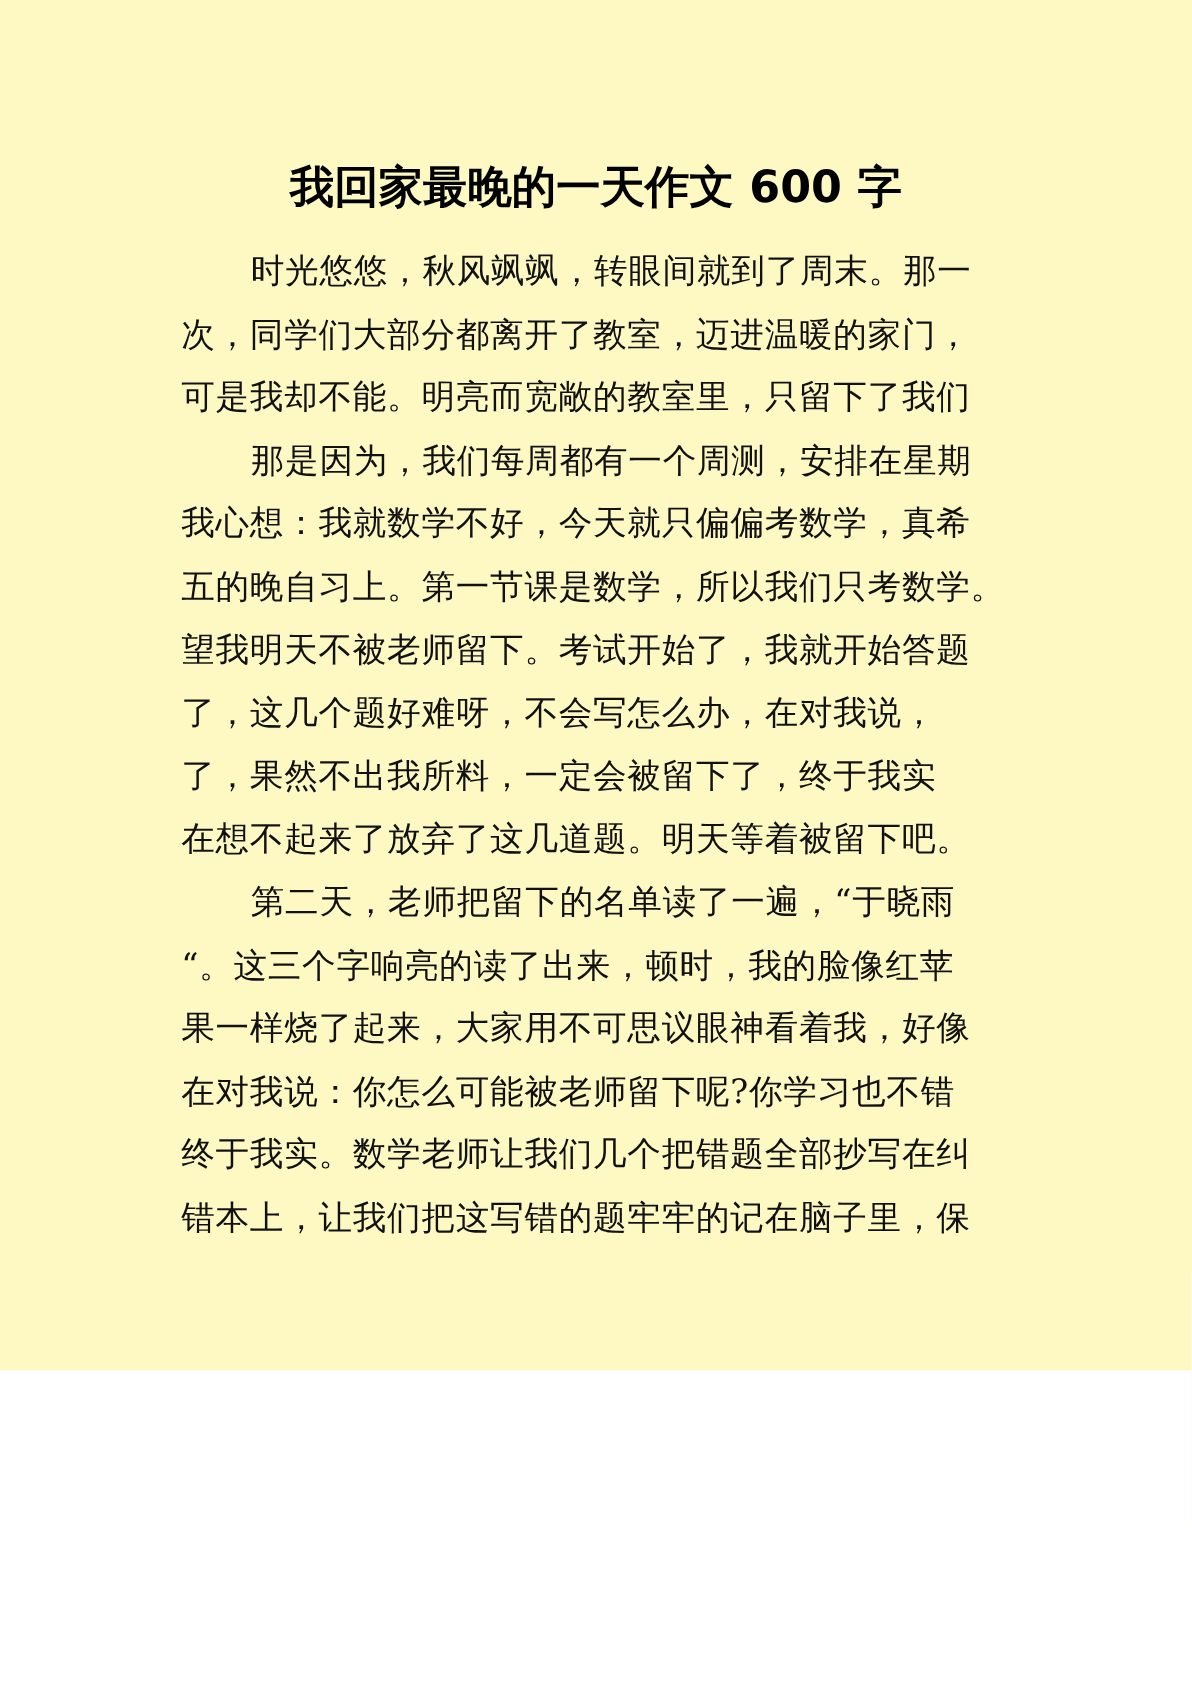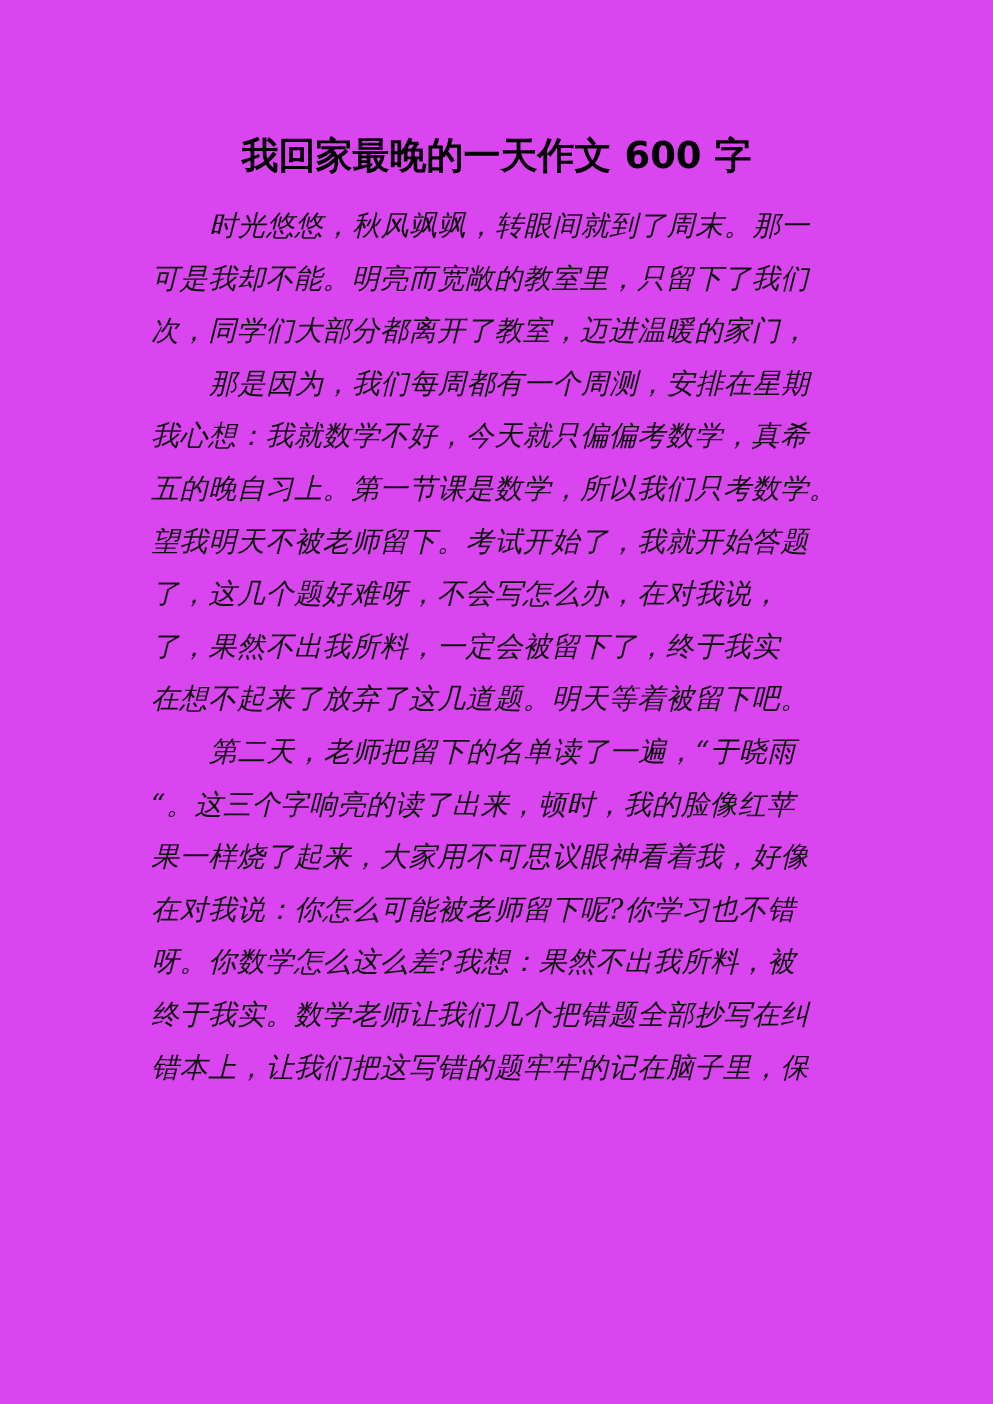--- a/index.html
+++ b/index.html
@@ -11,22 +11,22 @@
       width: 993px;
       height: 1404px;
       position: relative;
       overflow: hidden;
       font-family: "DejaVu Serif", "Liberation Serif", serif;
       color: #111111;
     }
     .page {
       position: absolute;
       left: 0; top: 0;
-      width: 993px; height: 1404px;
-      background: #d946ef;
+      width: 993px; height: 1142px;
+      background: #fef9c3;
     }
     .title {
       position: absolute;
       left: 0;
       top: 132px;
       width: 993px;
       text-align: center;
       font-family: "DejaVu Sans", "Liberation Sans", sans-serif;
       font-weight: bold;
       font-size: 37px;
@@ -41,50 +41,48 @@
       width: 720px;
     }
     .line {
       display: block;
       height: 52.6px;
       line-height: 52.6px;
       font-size: 28px;
       white-space: nowrap;
       letter-spacing: 0.6px;
       color: #111111;
-      font-style: italic;
     }
     .line.indent {
       padding-left: 58px;
     }
   </style>
 </head>
 <body>
 
 <div class="page">
   <div class="title">我回家最晚的一天作文 600 字</div>
 
   <div class="body-text">
     <div>
       <span class="line indent">时光悠悠，秋风飒飒，转眼间就到了周末。那一</span>
+      <span class="line">次，同学们大部分都离开了教室，迈进温暖的家门，</span>
       <span class="line">可是我却不能。明亮而宽敞的教室里，只留下了我们</span>
-      <span class="line">次，同学们大部分都离开了教室，迈进温暖的家门，</span>
     </div>
     <div>
       <span class="line indent">那是因为，我们每周都有一个周测，安排在星期</span>
       <span class="line">我心想：我就数学不好，今天就只偏偏考数学，真希</span>
       <span class="line">五的晚自习上。第一节课是数学，所以我们只考数学。</span>
       <span class="line">望我明天不被老师留下。考试开始了，我就开始答题</span>
       <span class="line">了，这几个题好难呀，不会写怎么办，在对我说，</span>
       <span class="line">了，果然不出我所料，一定会被留下了，终于我实</span>
       <span class="line">在想不起来了放弃了这几道题。明天等着被留下吧。</span>
     </div>
     <div>
       <span class="line indent">第二天，老师把留下的名单读了一遍，“于晓雨</span>
       <span class="line">“。这三个字响亮的读了出来，顿时，我的脸像红苹</span>
       <span class="line">果一样烧了起来，大家用不可思议眼神看着我，好像</span>
       <span class="line">在对我说：你怎么可能被老师留下呢?你学习也不错</span>
-      <span class="line">呀。你数学怎么这么差?我想：果然不出我所料，被</span>
       <span class="line">终于我实。数学老师让我们几个把错题全部抄写在纠</span>
       <span class="line">错本上，让我们把这写错的题牢牢的记在脑子里，保</span>
     </div>
   </div>
 </div>
 
 </body></html>

